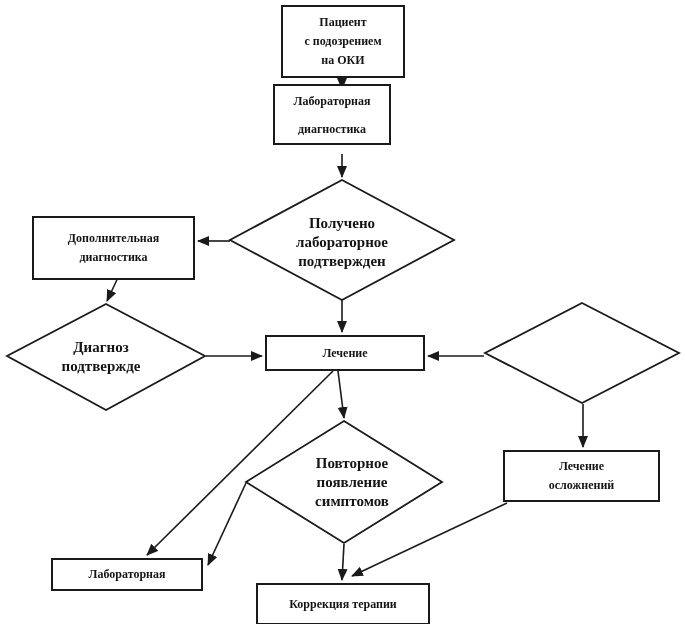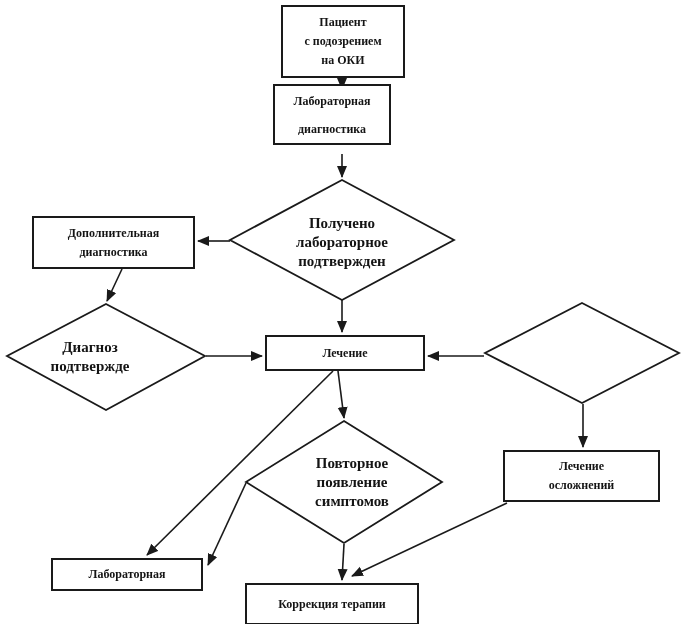--- a/index.html
+++ b/index.html
@@ -78,37 +78,37 @@
     <line x1="583" y1="404" x2="583" y2="447" stroke="#1a1a1a" stroke-width="1.6" marker-end="url(#arrow)"></line>
   </svg>
 
   <div class="box" style="left:281px; top:5px; width:124px; height:73px;">Пациент
 с подозрением
 на ОКИ</div>
 
   <div class="box wide-gap" style="left:273px; top:84px; width:118px; height:61px;">Лабораторная
 диагностика</div>
 
-  <div class="box" style="left:32px; top:216px; width:163px; height:53px;">Дополнительная
+  <div class="box" style="left:32px; top:216px; width:163px; height:64px;">Дополнительная
 диагностика</div>
 
   <div class="box" style="left:265px; top:335px; width:160px; height:36px;">Лечение</div>
 
   <div class="box" style="left:503px; top:450px; width:157px; height:52px;">Лечение
 осложнений</div>
 
   <div class="box" style="left:51px; top:558px; width:152px; height:33px;">Лабораторная</div>
 
-  <div class="box" style="left:245px; top:583px; width:174px; height:42px;">Коррекция терапии</div>
+  <div class="box" style="left:256px; top:583px; width:174px; height:42px;">Коррекция терапии</div>
 
   <div class="dmd-label" style="left:342px; top:242px;">Получено
 лабораторное
 подтвержден</div>
 
-  <div class="dmd-label" style="left:90px; top:357px;">Диагноз
+  <div class="dmd-label" style="left:101px; top:357px;">Диагноз
 подтвержде</div>
 
 
   <div class="dmd-label" style="left:352px; top:482px;">Повторное
 появление
 симптомов</div>
 
 </div>
 
 </body></html>

